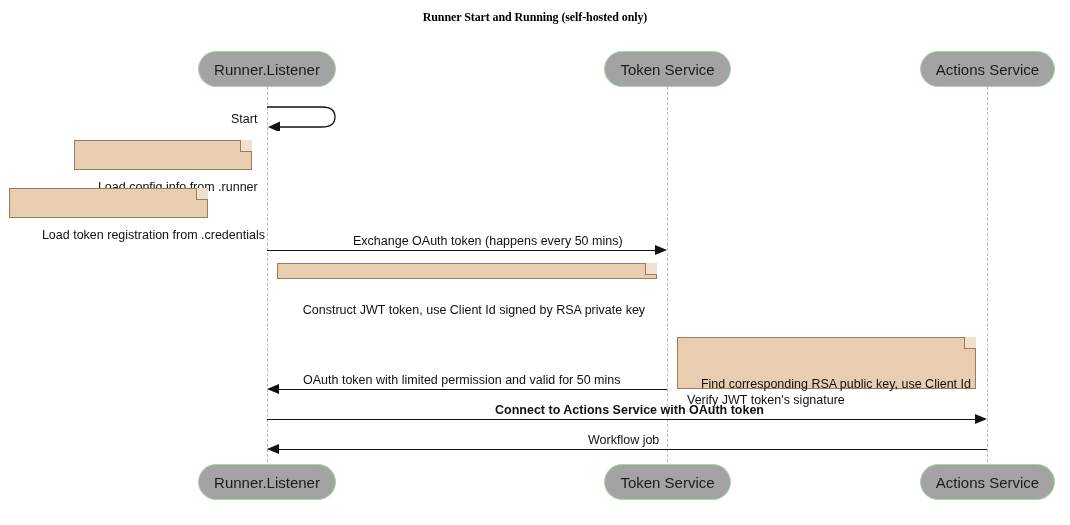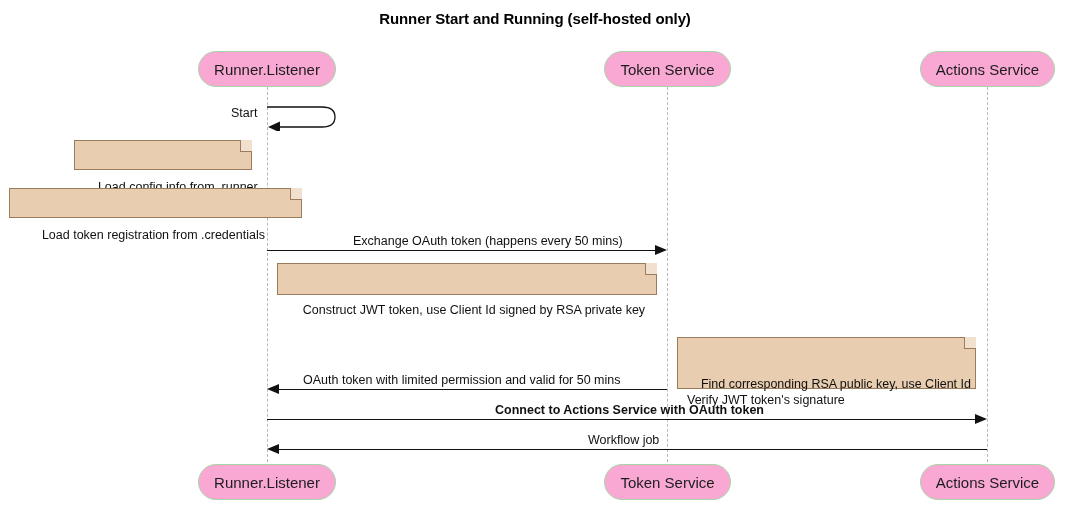--- a/index.html
+++ b/index.html
@@ -18,34 +18,35 @@
     position: relative;
     width: 1070px;
     height: 525px;
   }
   #title {
     position: absolute;
     left: 0;
     top: 10px;
     width: 1070px;
     text-align: center;
-    font-size: 15px;
+    font-size: 12px;
     font-weight: bold;
     color: #000000;
     letter-spacing: -0.1px;
+    font-family: Liberation Serif, serif;
   }
   .lifeline {
     position: absolute;
     width: 0;
     border-left: 1px dashed #b8b8b8;
   }
   .participant {
     position: absolute;
     height: 36px;
-    background: #f9a8d4;
+    background: #a3a3a3;
     border: 1px solid #a5d6a7;
     border-radius: 18px;
     display: flex;
     align-items: center;
     justify-content: center;
     font-size: 15px;
     color: #1c1c1c;
     box-sizing: border-box;
     white-space: nowrap;
   }
@@ -117,43 +118,43 @@
   <div class="participant" style="left:198px; top:51px; width:138px;">
     <span>Runner.Listener</span>
   </div>
   <div class="participant" style="left:604px; top:51px; width:127px;">
     <span>Token Service</span>
   </div>
   <div class="participant" style="left:920px; top:51px; width:135px;">
     <span>Actions Service</span>
   </div>
 
-  <div class="msg-label" style="left:231px; top:106px;">Start</div>
+  <div class="msg-label" style="left:231px; top:112px;">Start</div>
   <div class="self-loop" style="left:266px; top:103px;">
     <svg width="78" height="28" viewBox="0 0 78 28">
       <path d="M 1 4 L 56 4 Q 69 4 69 14 Q 69 24 56 24 L 14 24" fill="none" stroke="#111111" stroke-width="1.3"></path>
       <polygon points="14,18.5 14,29.5 2,24" fill="#111111"></polygon>
     </svg>
   </div>
 
   <div class="note" style="left:74px; top:140px; width:178px; height:30px;">
     <span class="fold"></span>
     <span>Load config info from .runner</span>
   </div>
 
-  <div class="note" style="left:9px; top:188px; width:293px; height:30px;padding-left:18px;">
+  <div class="note" style="left:9px; top:188px; width:199px; height:30px;padding-left:18px;">
     <span class="fold"></span>
     <span>Load token registration from .credentials</span>
   </div>
 
   <div class="msg-label" style="left:309px; top:234px;margin-left:44px;">Exchange OAuth token (happens every 50 mins)</div>
   <div class="msg-line" style="left:267px; top:250px; width:390px;"></div>
   <div class="arrowhead right" style="left:655px; top:244.5px;"></div>
 
-  <div class="note" style="left:277px; top:263px; width:380px; height:32px;text-align:center;">
+  <div class="note" style="left:277px; top:263px; width:380px; height:16px;text-align:center;">
     <span class="fold"></span>
     <span>Construct JWT token, use Client Id signed by RSA private key</span>
   </div>
 
   <div class="note" style="left:677px; top:310px; width:299px; height:52px;margin-top:27px;">
     <span class="fold"></span>
     <span>Find corresponding RSA public key, use Client Id
 Verify JWT token's signature</span>
   </div>
 

